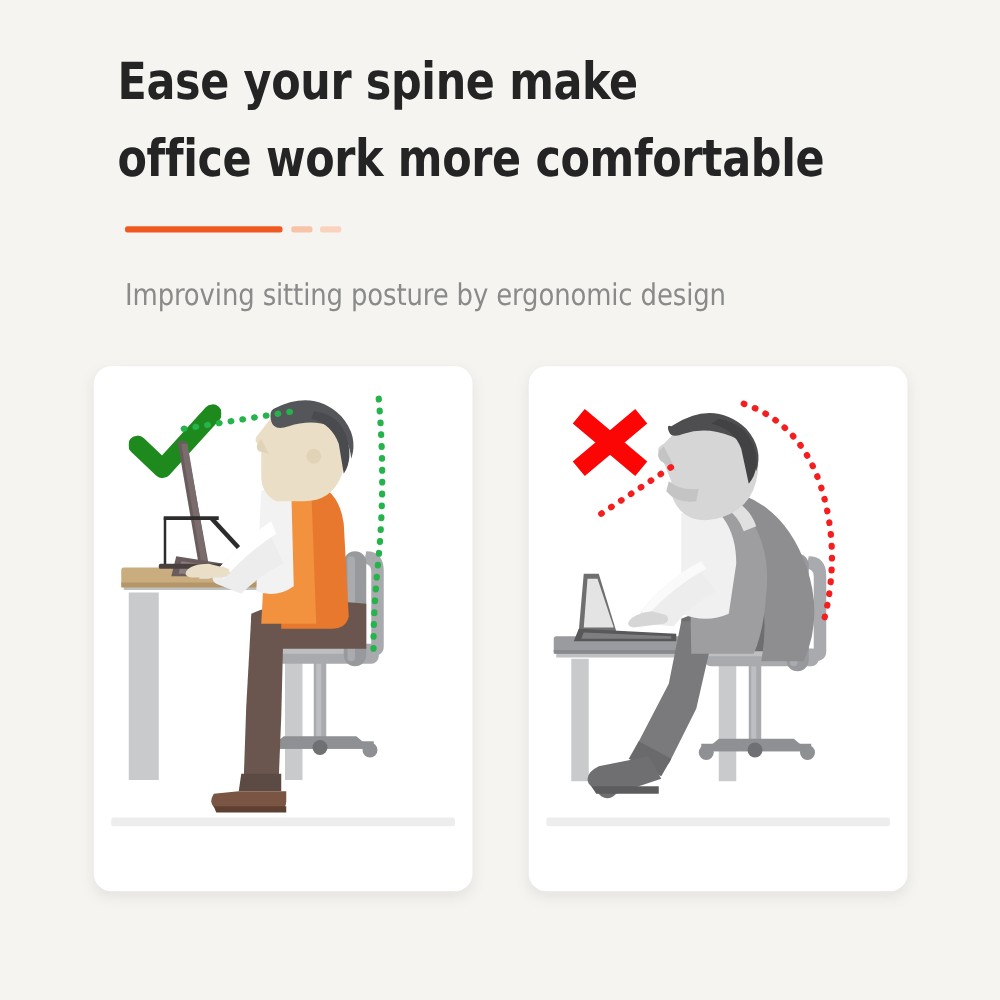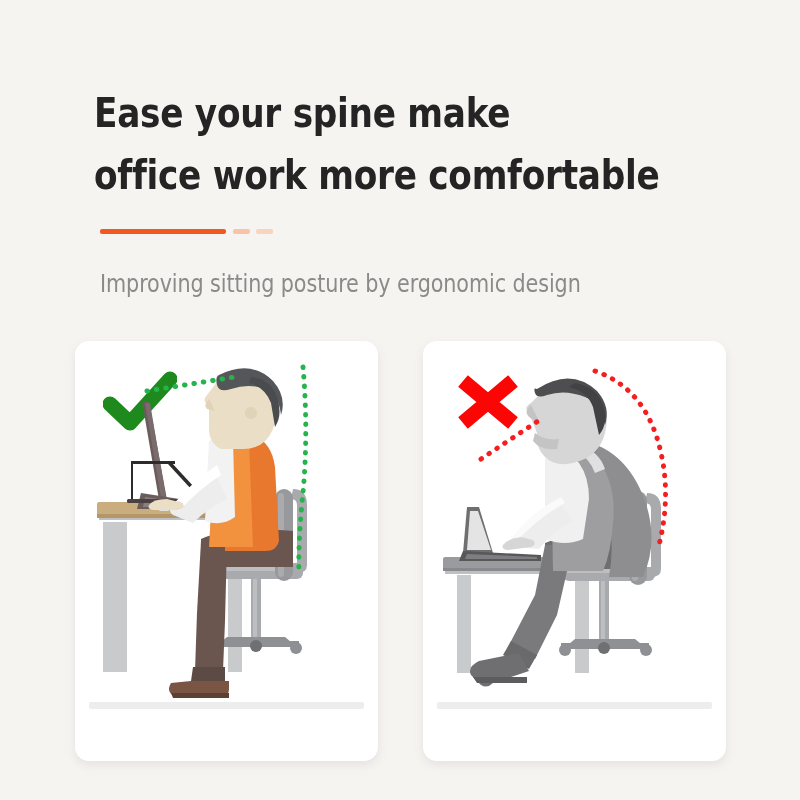--- a/index.html
+++ b/index.html
@@ -3,21 +3,21 @@
 <meta charset="utf-8">
 <style>
   html,body{margin:0;padding:0;}
   body{
     width:800px;height:800px;
     background:#F5F4F1;
     font-family:"Liberation Sans",sans-serif;
     overflow:hidden;
     position:relative;
   }
-  .page{position:absolute;inset:0;margin-top:48px;}
+  .page{position:absolute;inset:0;}
 
   
   .headline{
     position:absolute;left:94px;top:34px;width:690px;
     font-size:41px;line-height:1.52;
     font-weight:700;color:#242424;
     letter-spacing:-0.3px;
     font-family:"DejaVu Sans Condensed","Liberation Sans",sans-serif;
     transform:scaleX(0.93);transform-origin:left top;
     white-space:pre-line;

